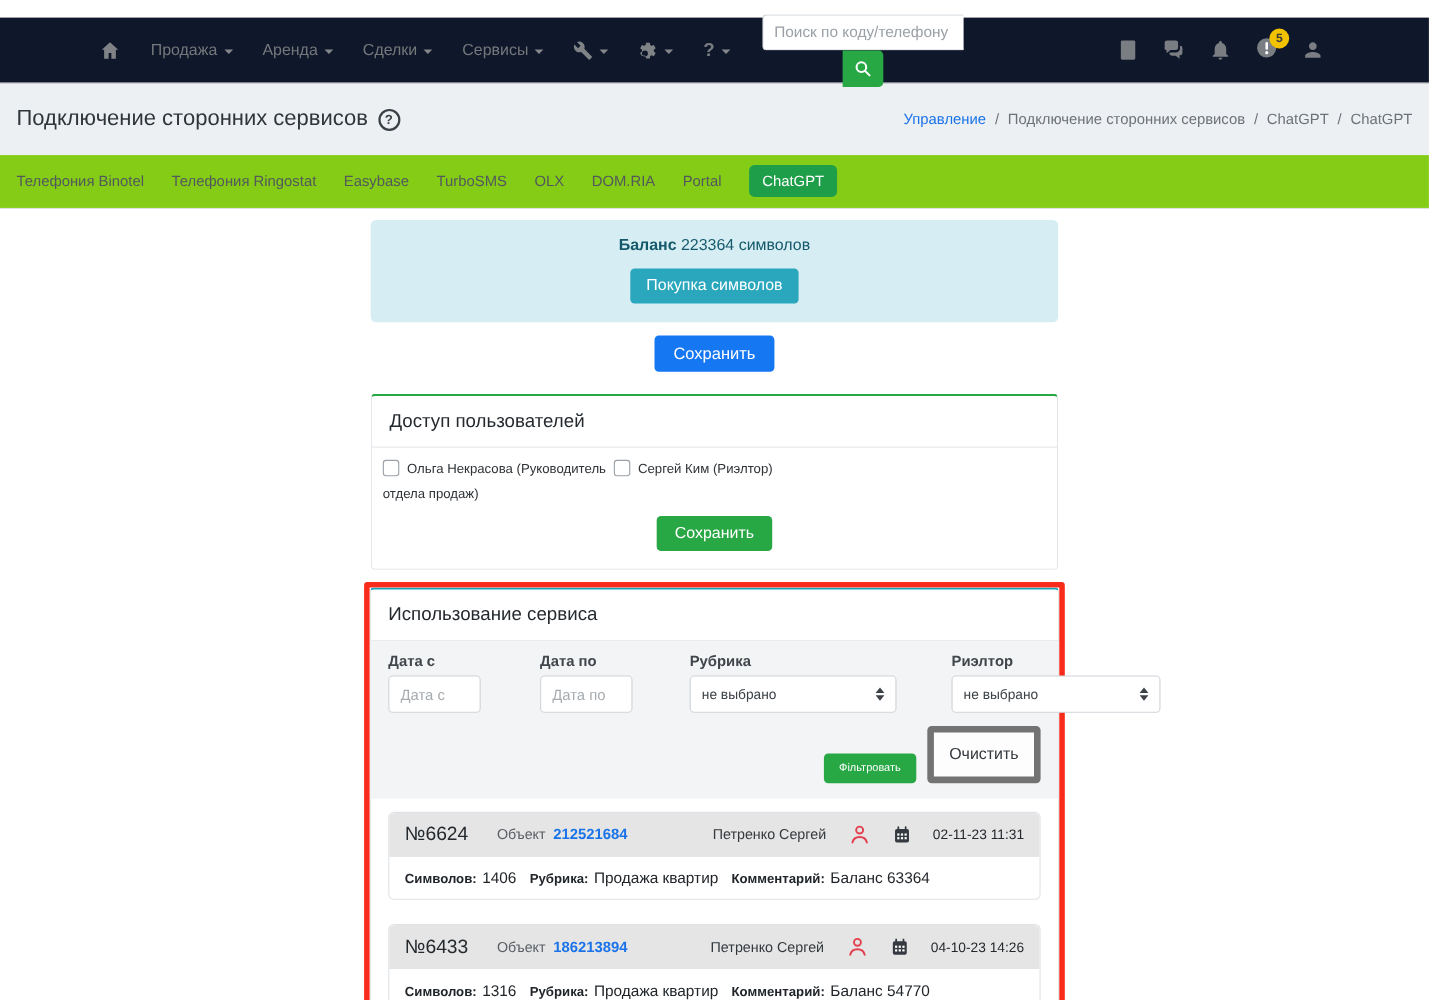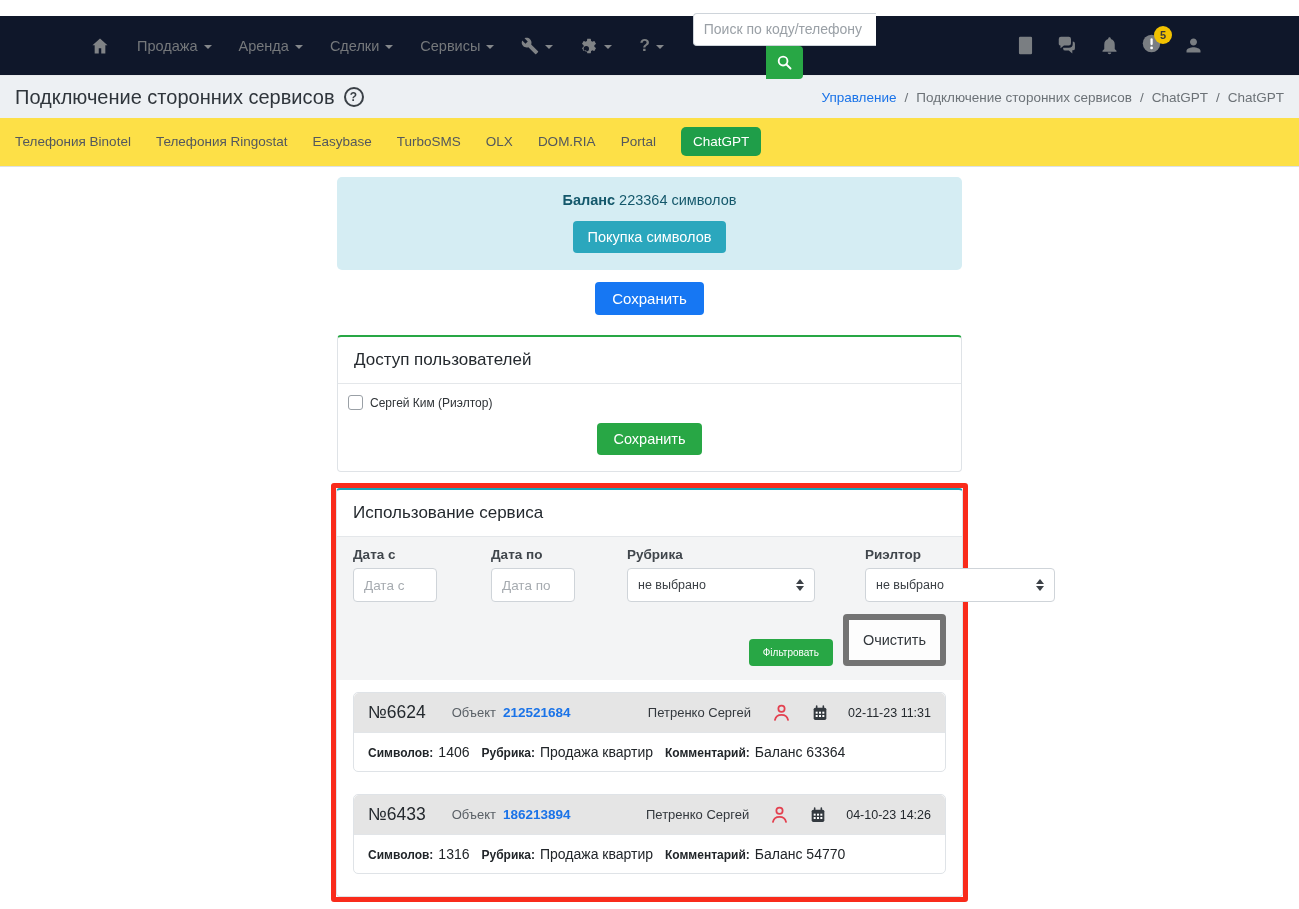--- a/index.html
+++ b/index.html
@@ -26,30 +26,30 @@
   .search-btn { width:37px; height:33px; background:#28a745; border:none; border-radius:0 4px 4px 0;
     display:flex; align-items:center; justify-content:center; cursor:pointer; }
   .nav-right { margin-left:auto; display:flex; align-items:center; gap:21px; }
   .nav-right .ico { width:21px; height:21px; fill:#7a7e82; cursor:pointer; }
   .bell { fill:#e84855; }
   .alert-ico-wrap { position:relative; cursor:pointer; }
   .badge { position:absolute; top:-7px; right:-10px; background:#f2c200; color:#3a3a3a;
     width:18px; height:18px; border-radius:50%; font-size:11px; font-weight:bold;
     display:flex; align-items:center; justify-content:center; }
   
-  .titlebar { height:42px; background:#edf0f3; display:flex; align-items:center;
+  .titlebar { height:65px; background:#edf0f3; display:flex; align-items:center;
     justify-content:space-between; padding:0 15px; }
   .page-title { font-size:20px; color:#2f353b; display:flex; align-items:center; gap:9px; }
   .help-circle { width:20px; height:20px; border:2px solid #3a4046; border-radius:50%;
     display:inline-flex; align-items:center; justify-content:center; font-size:12px;
     font-weight:bold; color:#3a4046; cursor:pointer; }
   .breadcrumb { font-size:13.5px; color:#6c7277; display:flex; align-items:center; gap:8px; }
   .breadcrumb .link { color:#1a73e8; cursor:pointer; }
   
-  .tabbar { background:#fde047; border-bottom:1px solid #dde1e5; display:flex; align-items:center;
+  .tabbar { background:#84cc16; border-bottom:1px solid #dde1e5; display:flex; align-items:center;
     gap:25px; padding:9px 15px 10px; }
   .tab { font-size:13.5px; color:#53585d; cursor:pointer; white-space:nowrap; }
   .tab.active { background:#1f9e49; color:#fff; padding:7px 12px; border-radius:5px; }
   
   .content { width:625px; margin:0 auto; }
   .alert-info { margin-top:10px; background:#d5edf3; border-radius:5px; text-align:center;
     padding:15px 0 17px; color:#14586b; font-size:14.5px; }
   .btn { border:none; border-radius:4px; cursor:pointer; font-family:"Liberation Sans", sans-serif; }
   .btn-teal { margin-top:13px; background:#2ba7bd; color:#fff; padding:8px 15px; font-size:14.5px; }
   .enable-row { margin-top:13px; display:flex; align-items:center; justify-content:center; gap:7px; }
@@ -227,20 +227,21 @@
     </div>
     <button class="btn btn-teal">Покупка символов</button>
   </div>
 
   <button class="btn btn-primary">Сохранить</button>
 
   <div class="panel green-top">
     <div class="panel-header">Доступ пользователей</div>
     <div class="panel-body">
       <div class="users-row">
+        <label class="user-check first"><span class="cb"></span><span>Ольга Некрасова (Руководитель отдела продаж)</span></label>
         <label class="user-check"><span class="cb"></span><span>Сергей Ким (Риэлтор)</span></label>
       </div>
       <button class="btn btn-green btn-save-access">Сохранить</button>
     </div>
   </div>
 
   <div class="red-annotation">
     <div class="panel teal-top">
       <div class="panel-header">Использование сервиса</div>
 

